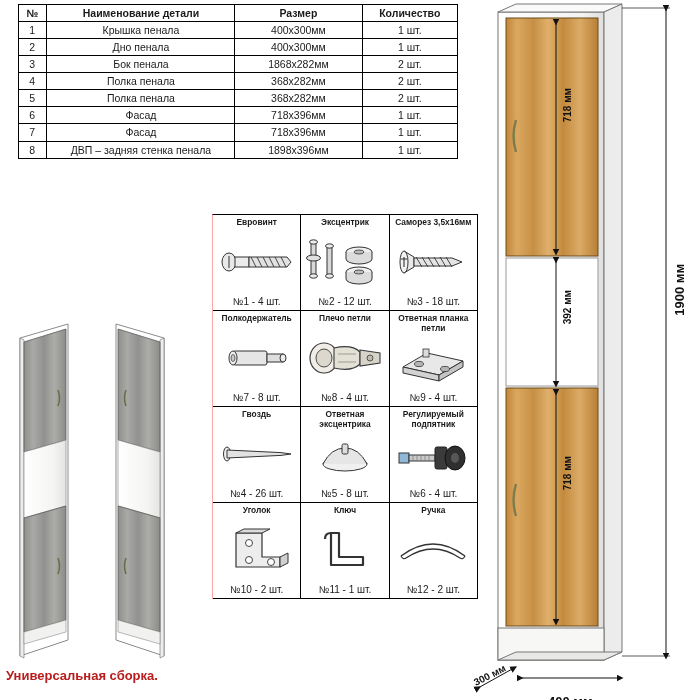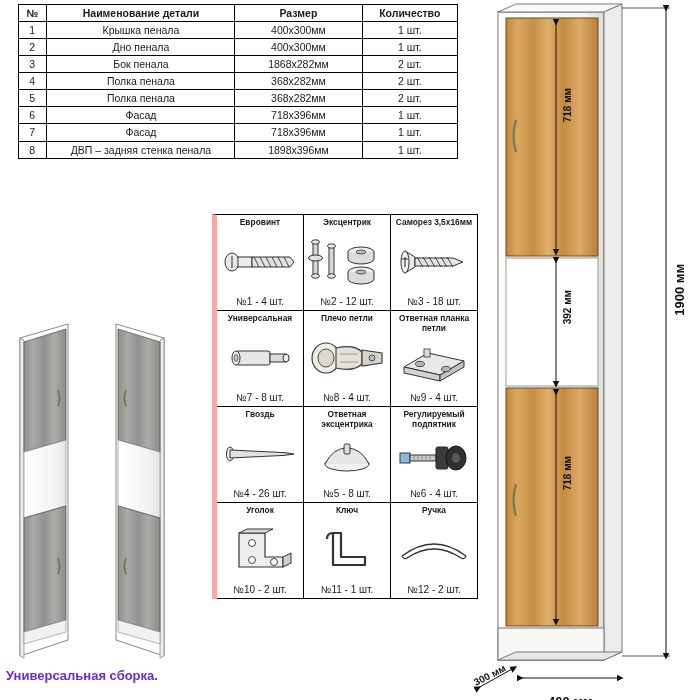--- a/index.html
+++ b/index.html
@@ -29,21 +29,21 @@
   .col-size { width:120px; text-align:center; }
   .col-qty  { width:90px;  text-align:center; }
 
   
   .hw-grid {
     position:absolute; left:212px; top:214px;
     width:266px;
     display:grid;
     grid-template-columns:repeat(3, 1fr);
     border-top:1px solid #000;
-    border-left:5px solid #fca5a5;
+    border-left:1px solid #fca5a5;
   }
   .hw-cell {
     border-right:1px solid #000;
     border-bottom:1px solid #000;
     height:96px;
     display:flex; flex-direction:column; align-items:center;
     padding:3px 2px 2px;
     position:relative;
   }
   .hw-title {
@@ -58,21 +58,21 @@
 
   
   .right-scene { position:absolute; left:470px; top:2px; width:228px; height:696px; }
 
   
   .dim { position:absolute; font-size:10px; font-weight:bold; color:#111; }
   .dim.vert { writing-mode:vertical-rl; transform:rotate(180deg); }
 
   .caption {
     position:absolute; left:6px; top:668px;
-    font-size:13px; font-weight:bold; color:#6d28d9;
+    font-size:13px; font-weight:bold; color:#b91c1c;
   }
 
   svg { display:block; }
 </style>
 </head>
 <body>
 
 <table class="parts-table">
   <thead>
     <tr>
@@ -197,21 +197,21 @@
           <path d="M38 10 l6 10"></path>
             <path d="M44 10 l6 10"></path>
             <path d="M50 10 l6 10"></path>
         </g>
       </svg>
     </div>
     <div class="hw-qty">№3 - 18 шт.</div>
   </div>
 
   <div class="hw-cell">
-    <div class="hw-title">Универсальная</div>
+    <div class="hw-title">Полкодержатель</div>
     <div class="hw-art">
       <svg width="80" height="34" viewBox="0 0 80 34">
         <rect x="16" y="10" width="34" height="14" rx="2" fill="#e6e6e6" stroke="#333" stroke-width="1"></rect>
         <ellipse cx="16" cy="17" rx="4" ry="7" fill="#f0f0f0" stroke="#333" stroke-width="1"></ellipse>
         <ellipse cx="16" cy="17" rx="2" ry="3.5" fill="#c9c9c9" stroke="#333" stroke-width="0.7"></ellipse>
         <rect x="50" y="13" width="16" height="8" fill="#dedede" stroke="#333" stroke-width="1"></rect>
         <ellipse cx="66" cy="17" rx="3" ry="4" fill="#ededed" stroke="#333" stroke-width="1"></ellipse>
       </svg>
     </div>
     <div class="hw-qty">№7 - 8 шт.</div>

